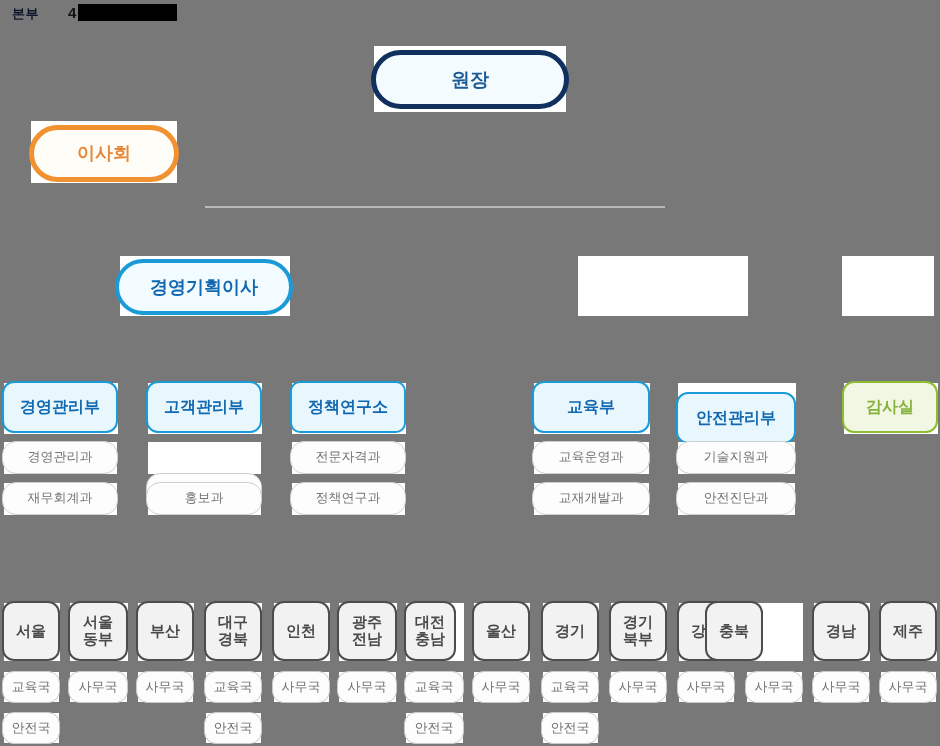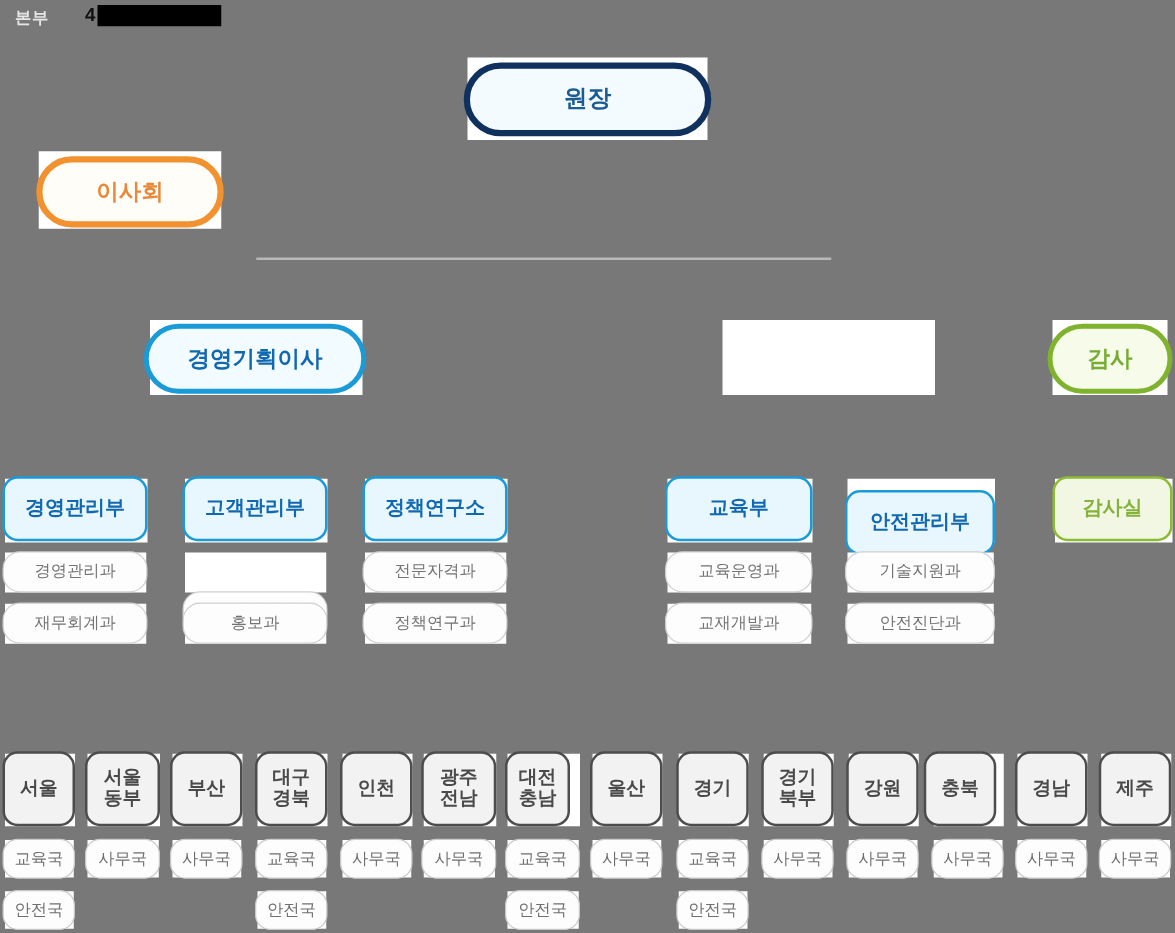--- a/index.html
+++ b/index.html
@@ -20,21 +20,21 @@
     height: 746px;
   }
 
   
   .hdr-label {
     position: absolute;
     left: 12px;
     top: 5px;
     font-size: 13px;
     font-weight: bold;
-    color: #e5e5e5;
+    color: #0f172a;
     letter-spacing: 0.5px;
   }
   .hdr-num {
     position: absolute;
     left: 68px;
     top: 4px;
     font-size: 15px;
     font-weight: bold;
     color: #111111;
     line-height: 18px;
@@ -175,21 +175,20 @@
 
   <div class="halo" style="left:31px; top:121px; width:146px; height:62px;"></div>
   <div class="node n-board" style="left:29px; top:125px; width:150px; height:57px;">이사회</div>
 
   <div class="halo" style="left:120px; top:256px; width:170px; height:60px;"></div>
   <div class="node n-exec" style="left:115px; top:259px; width:178px; height:56px;">경영기획이사</div>
 
   <div class="halo" style="left:578px; top:256px; width:170px; height:60px;"></div>
 
   <div class="halo" style="left:842px; top:256px; width:92px; height:60px;"></div>
-  <div class="node n-audit" style="left:838px; top:259px; width:100px; height:56px;">감사</div>
 
   <div id="dept-layer">
       <div class="halo" style="left: 4px; top: 383px; width: 114px; height: 51px;"></div>
       <div class="node n-dept" style="left: 2px; top: 381px; width: 116px; height: 52px;">경영관리부</div>
       <div class="halo" style="left: 4px; top: 442px; width: 113px; height: 32px;"></div>
       <div class="node n-sub" style="left: 2px; top: 441px; width: 116px; height: 33px;">경영관리과</div>
       <div class="halo" style="left: 4px; top: 483px; width: 113px; height: 32px;"></div>
       <div class="node n-sub" style="left: 2px; top: 482px; width: 116px; height: 33px;">재무회계과</div>
       <div class="halo" style="left: 148px; top: 383px; width: 114px; height: 51px;"></div>
       <div class="node n-dept" style="left: 146px; top: 381px; width: 116px; height: 52px;">고객관리부</div>
@@ -266,21 +265,21 @@
       <div class="node n-region-sub" style="left: 541px; top: 712px; width: 58px; height: 32px;">안전국</div>
       <div class="halo" style="left: 611px; top: 603px; width: 56px; height: 58px;"></div>
       <div class="node n-region" style="left: 609px; top: 601px; width: 58px; height: 60px;">경기<br>북부</div>
       <div class="halo" style="left: 611px; top: 672px; width: 55px; height: 30px;"></div>
       <div class="node n-region-sub" style="left: 609px; top: 671px; width: 58px; height: 32px;">사무국</div>
       <div class="halo" style="left: 679px; top: 603px; width: 56px; height: 58px;"></div>
       <div class="node n-region" style="left: 677px; top: 601px; width: 58px; height: 60px;">강원</div>
       <div class="halo" style="left: 679px; top: 672px; width: 55px; height: 30px;"></div>
       <div class="node n-region-sub" style="left: 677px; top: 671px; width: 58px; height: 32px;">사무국</div>
       <div class="halo" style="left: 747px; top: 603px; width: 56px; height: 58px;"></div>
-      <div class="node n-region" style="left: 739px; top: 601px; width: 58px; height: 60px;">충북</div>
+      <div class="node n-region" style="left: 705px; top: 601px; width: 58px; height: 60px;">충북</div>
       <div class="halo" style="left: 747px; top: 672px; width: 55px; height: 30px;"></div>
       <div class="node n-region-sub" style="left: 745px; top: 671px; width: 58px; height: 32px;">사무국</div>
       <div class="halo" style="left: 814px; top: 603px; width: 56px; height: 58px;"></div>
       <div class="node n-region" style="left: 812px; top: 601px; width: 58px; height: 60px;">경남</div>
       <div class="halo" style="left: 814px; top: 672px; width: 55px; height: 30px;"></div>
       <div class="node n-region-sub" style="left: 812px; top: 671px; width: 58px; height: 32px;">사무국</div>
       <div class="halo" style="left: 881px; top: 603px; width: 56px; height: 58px;"></div>
       <div class="node n-region" style="left: 879px; top: 601px; width: 58px; height: 60px;">제주</div>
       <div class="halo" style="left: 881px; top: 672px; width: 55px; height: 30px;"></div>
       <div class="node n-region-sub" style="left: 879px; top: 671px; width: 58px; height: 32px;">사무국</div>

